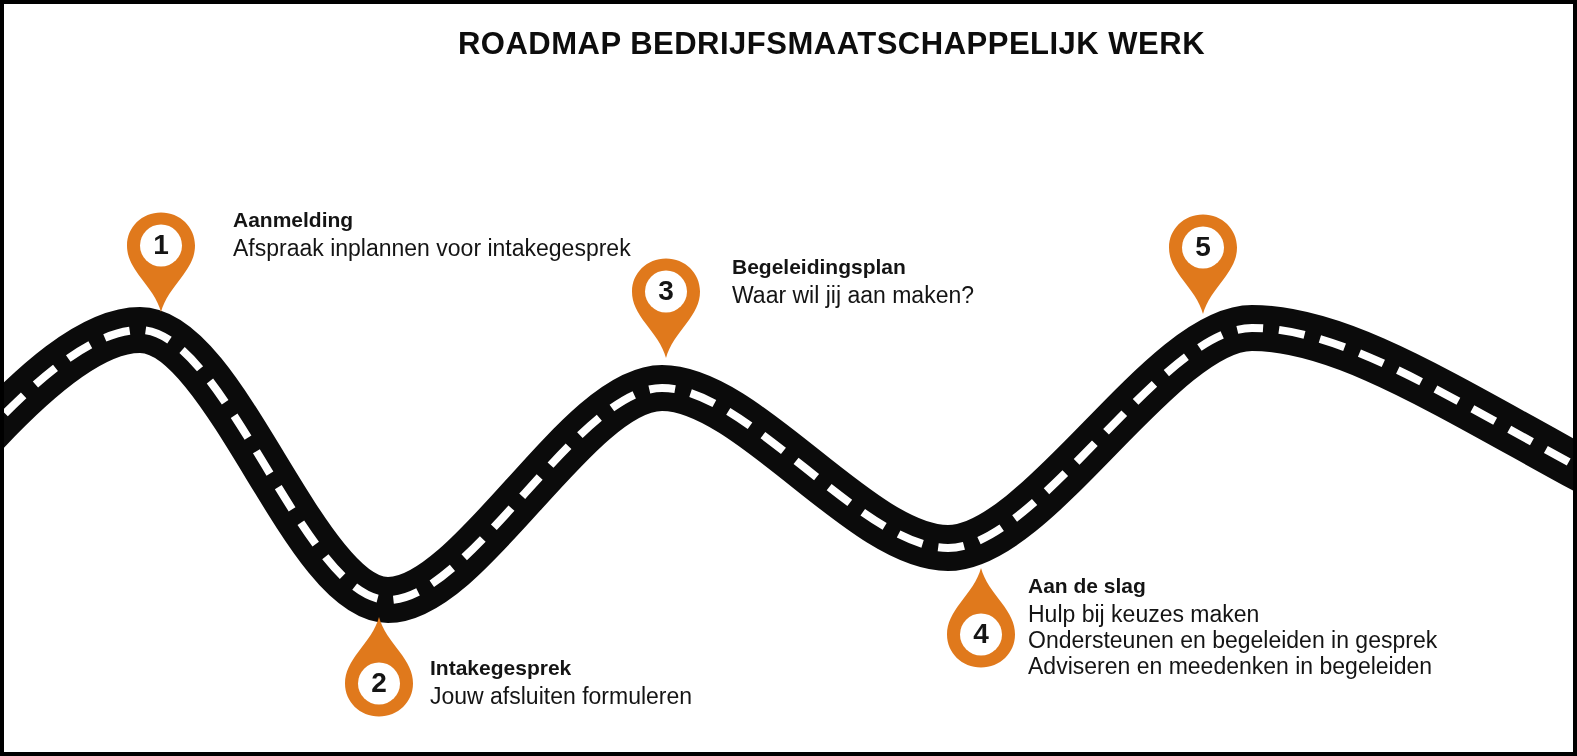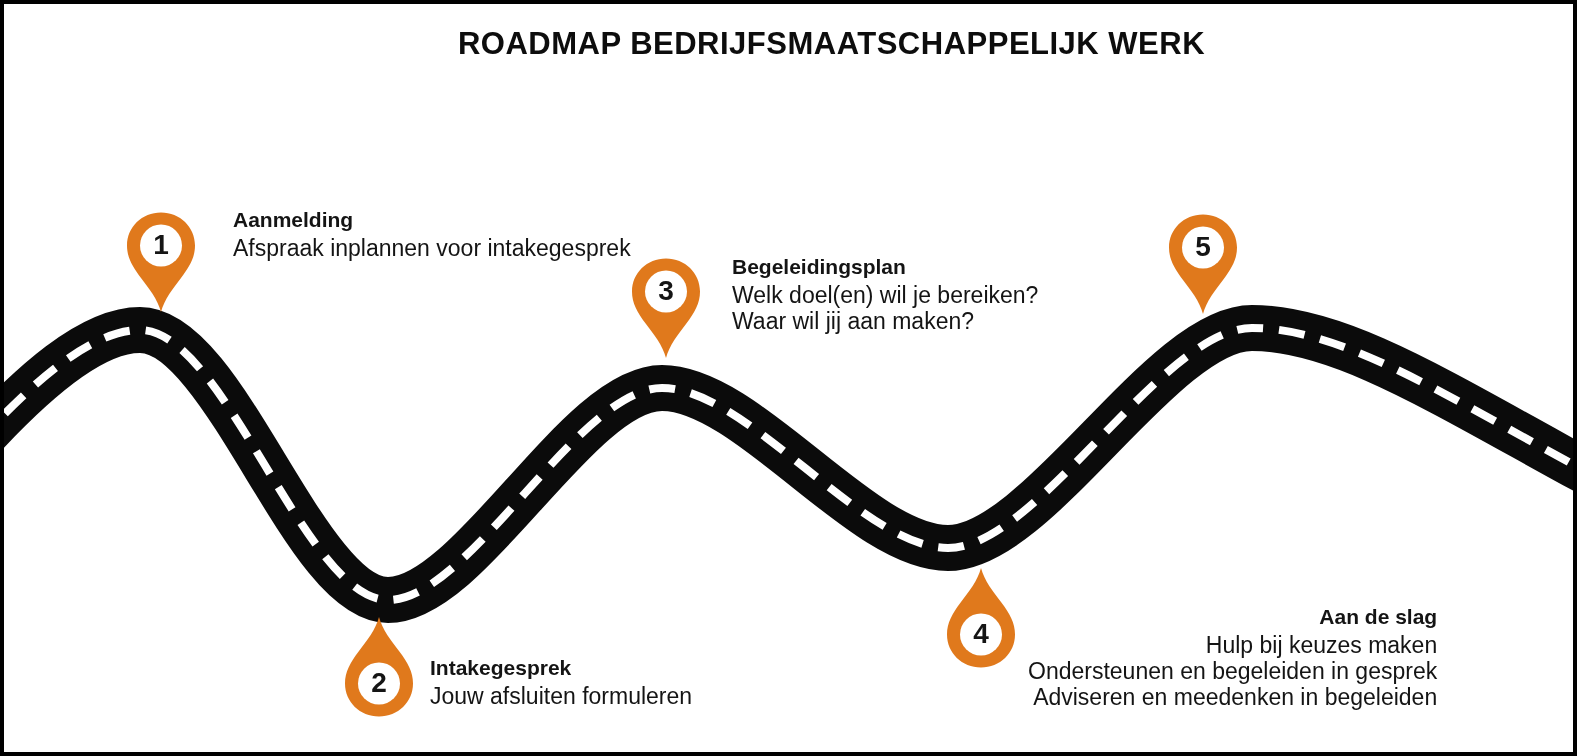--- a/index.html
+++ b/index.html
@@ -93,21 +93,21 @@
     line-height: 26px;
     margin-bottom: 2px;
   }
   .ms-line {
     font-size: 23px;
     line-height: 26px;
   }
   #text-1 { left: 214px;  top: 203px; margin-left: 15px; }
   #text-2 { left: 426px;  top: 651px; }
   #text-3 { left: 714px;  top: 250px; margin-left: 14px; }
-  #text-4 { left: 1024px; top: 600px; text-align: right; }
+  #text-4 { left: 1024px; top: 569px; }
   #text-5 { left: 1238px; top: 204px; }
 </style>
 </head>
 <body>
 
 <div class="canvas">
 
   <div class="page-title">ROADMAP BEDRIJFSMAATSCHAPPELIJK WERK</div>
 
   <svg class="road-svg" viewBox="0 0 1577 756" aria-hidden="true">
@@ -160,21 +160,20 @@
     <div class="ms-line">Afspraak inplannen voor intakegesprek</div>
   </div>
 
   <div class="ms-text" id="text-2">
     <div class="ms-title">Intakegesprek</div>
     <div class="ms-line">Jouw afsluiten formuleren</div>
   </div>
 
   <div class="ms-text" id="text-3">
     <div class="ms-title">Begeleidingsplan</div>
-    <div class="ms-line">Welk doel(en) wil je bereiken?</div>
     <div class="ms-line">Waar wil jij aan maken?</div>
   </div>
 
   <div class="ms-text" id="text-4">
     <div class="ms-title">Aan de slag</div>
     <div class="ms-line">Hulp bij keuzes maken</div>
     <div class="ms-line">Ondersteunen en begeleiden in gesprek</div>
     <div class="ms-line">Adviseren en meedenken in begeleiden</div>
   </div>
 

